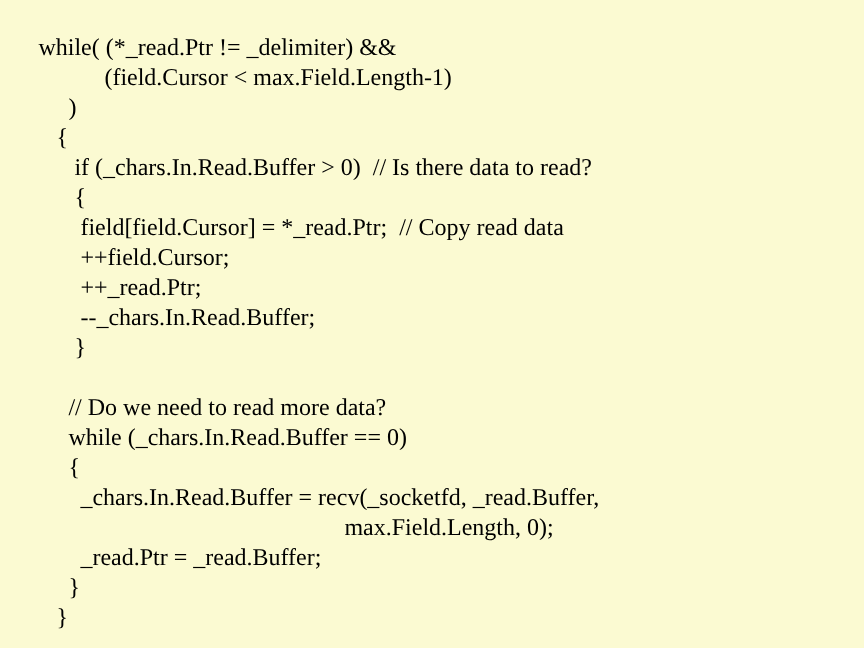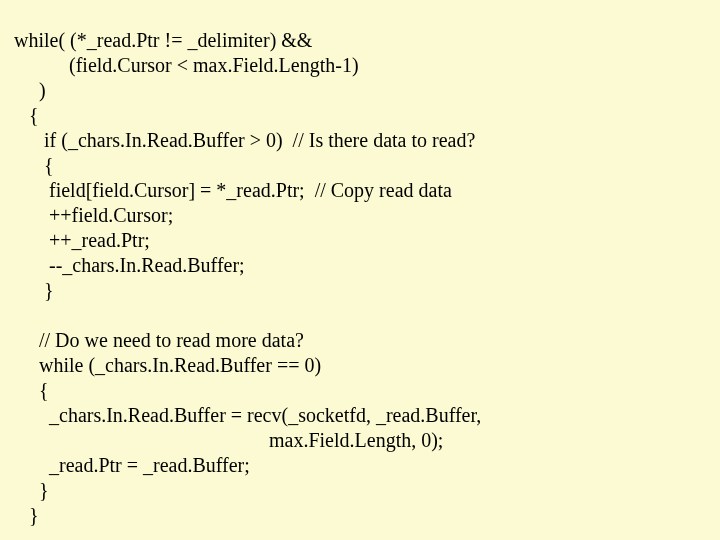--- a/index.html
+++ b/index.html
@@ -10,20 +10,21 @@
     background: #fbfad2;
     font-family: "Times New Roman", Times, serif;
     font-size: 20px;
     color: #000;
     overflow: hidden;
   }
   .code-block {
     white-space: pre;
     padding: 28px 0 0 14px;
     line-height: 1.25;
+    margin-left: 18px;
   }
 </style>
 </head>
 <body>
 
 <div class="code-block">while( (*_read.Ptr != _delimiter) &amp;&amp;
            (field.Cursor &lt; max.Field.Length-1)
      )
    {
       if (_chars.In.Read.Buffer &gt; 0)  // Is there data to read?

